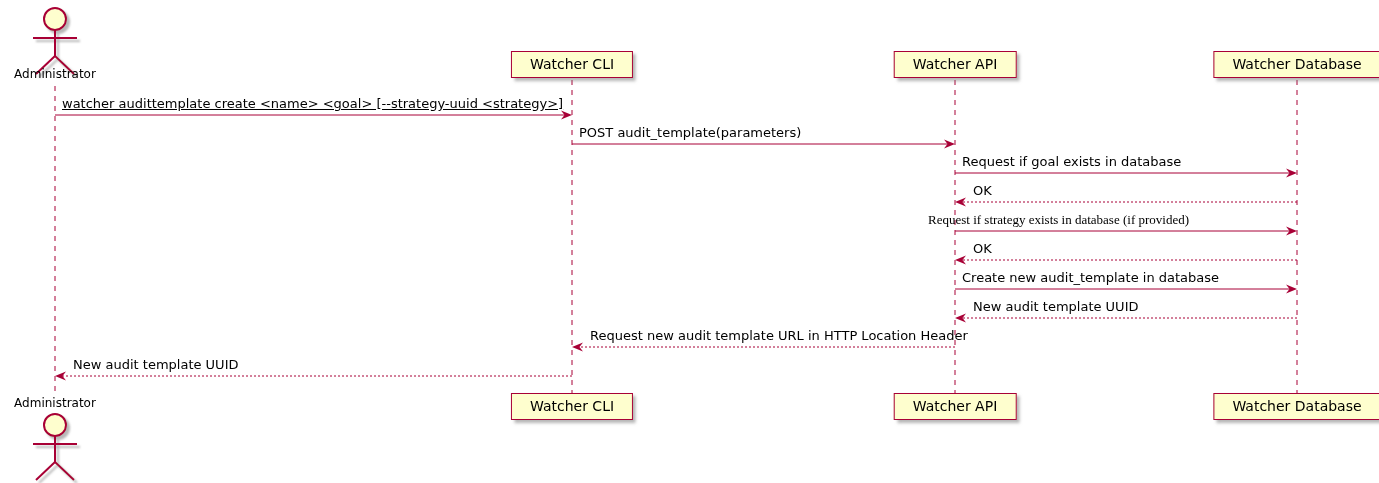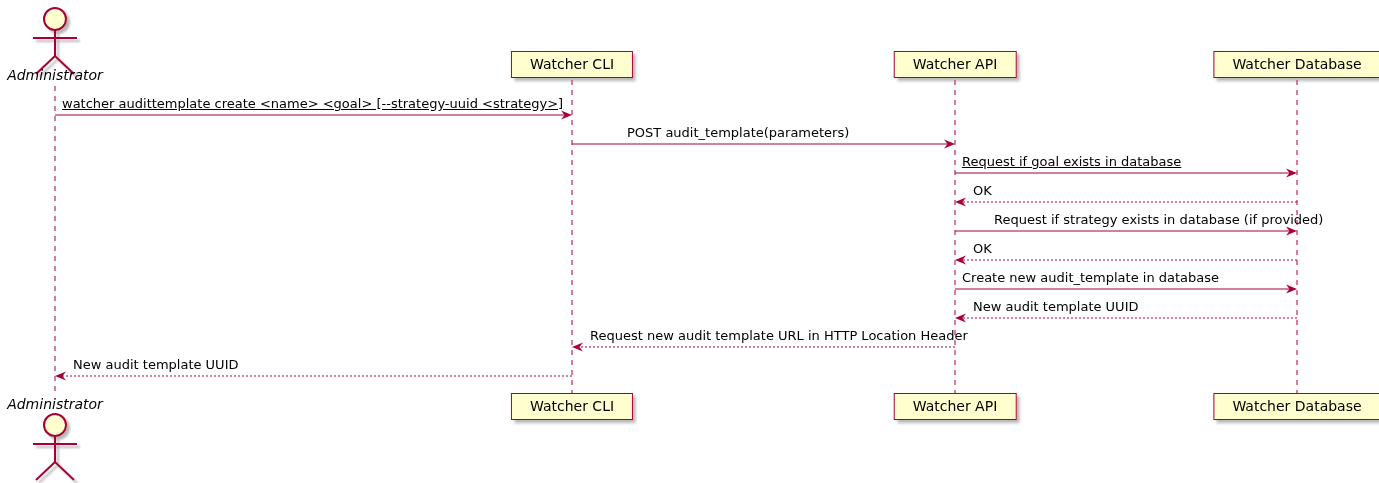--- a/index.html
+++ b/index.html
@@ -2,21 +2,21 @@
 <html><head>
 <meta charset="utf-8">
 <style>
   html,body{margin:0;padding:0;background:#ffffff;}
   #stage{position:relative;width:1379px;height:483px;background:#ffffff;overflow:hidden;
          font-family:"DejaVu Sans","Liberation Sans",sans-serif;}
   #shapes{position:absolute;left:0;top:0;}
   .pbox{position:absolute;transform:translateX(-50%);background:#FEFECE;border:1.8px solid #A80036;
         padding:4px 18px;font-size:14px;color:#000;white-space:nowrap;
         box-shadow:3px 3px 3px rgba(120,120,120,0.55);line-height:17px;}
-  .actor-label{position:absolute;transform:translateX(-50%);font-size:14px;color:#000;white-space:nowrap;font-style:italic;}
+  .actor-label{position:absolute;transform:translateX(-50%);font-size:12px;color:#000;white-space:nowrap;}
   .msg-label{position:absolute;font-size:13px;color:#000;white-space:nowrap;line-height:16px;}
 </style>
 </head>
 <body>
 
 <div id="stage">
   <svg id="shapes" width="1379" height="483">
       <defs>
         <filter id="ds" x="-30%" y="-30%" width="170%" height="170%">
           <feDropShadow dx="3" dy="3" stdDeviation="1.2" flood-color="#888888" flood-opacity="0.6"></feDropShadow>
@@ -64,23 +64,23 @@
   <div id="labels">
       <div class="actor-label" style="left: 55px; top: 67px;">Administrator</div>
       <div class="actor-label" style="left: 55px; top: 396px;">Administrator</div>
       <div class="pbox" style="left: 572px; top: 51px;">Watcher CLI</div>
       <div class="pbox" style="left: 572px; top: 393px;">Watcher CLI</div>
       <div class="pbox" style="left: 955px; top: 51px;">Watcher API</div>
       <div class="pbox" style="left: 955px; top: 393px;">Watcher API</div>
       <div class="pbox" style="left: 1297px; top: 51px;">Watcher Database</div>
       <div class="pbox" style="left: 1297px; top: 393px;">Watcher Database</div>
       <div class="msg-label" style="left: 62px; top: 96px; text-decoration: underline;">watcher audittemplate create &lt;name&gt; &lt;goal&gt; [--strategy-uuid &lt;strategy&gt;]</div>
-      <div class="msg-label" style="left: 579px; top: 125px; margin-left: 48px;">POST audit_template(parameters)</div>
-      <div class="msg-label" style="left: 962px; top: 154px; text-decoration: underline;">Request if goal exists in database</div>
+      <div class="msg-label" style="left: 579px; top: 125px;">POST audit_template(parameters)</div>
+      <div class="msg-label" style="left: 962px; top: 154px;">Request if goal exists in database</div>
       <div class="msg-label" style="left: 973px; top: 183px;">OK</div>
-      <div class="msg-label" style="left: 994px; top: 212px;">Request if strategy exists in database (if provided)</div>
+      <div class="msg-label" style="left: 928px; top: 212px; font-family: Liberation Serif, serif;">Request if strategy exists in database (if provided)</div>
       <div class="msg-label" style="left: 973px; top: 241px;">OK</div>
       <div class="msg-label" style="left: 962px; top: 270px;">Create new audit_template in database</div>
       <div class="msg-label" style="left: 973px; top: 299px;">New audit template UUID</div>
       <div class="msg-label" style="left: 590px; top: 328px;">Request new audit template URL in HTTP Location Header</div>
       <div class="msg-label" style="left: 73px; top: 357px;">New audit template UUID</div>
     </div>
 </div>
 
 </body></html>

